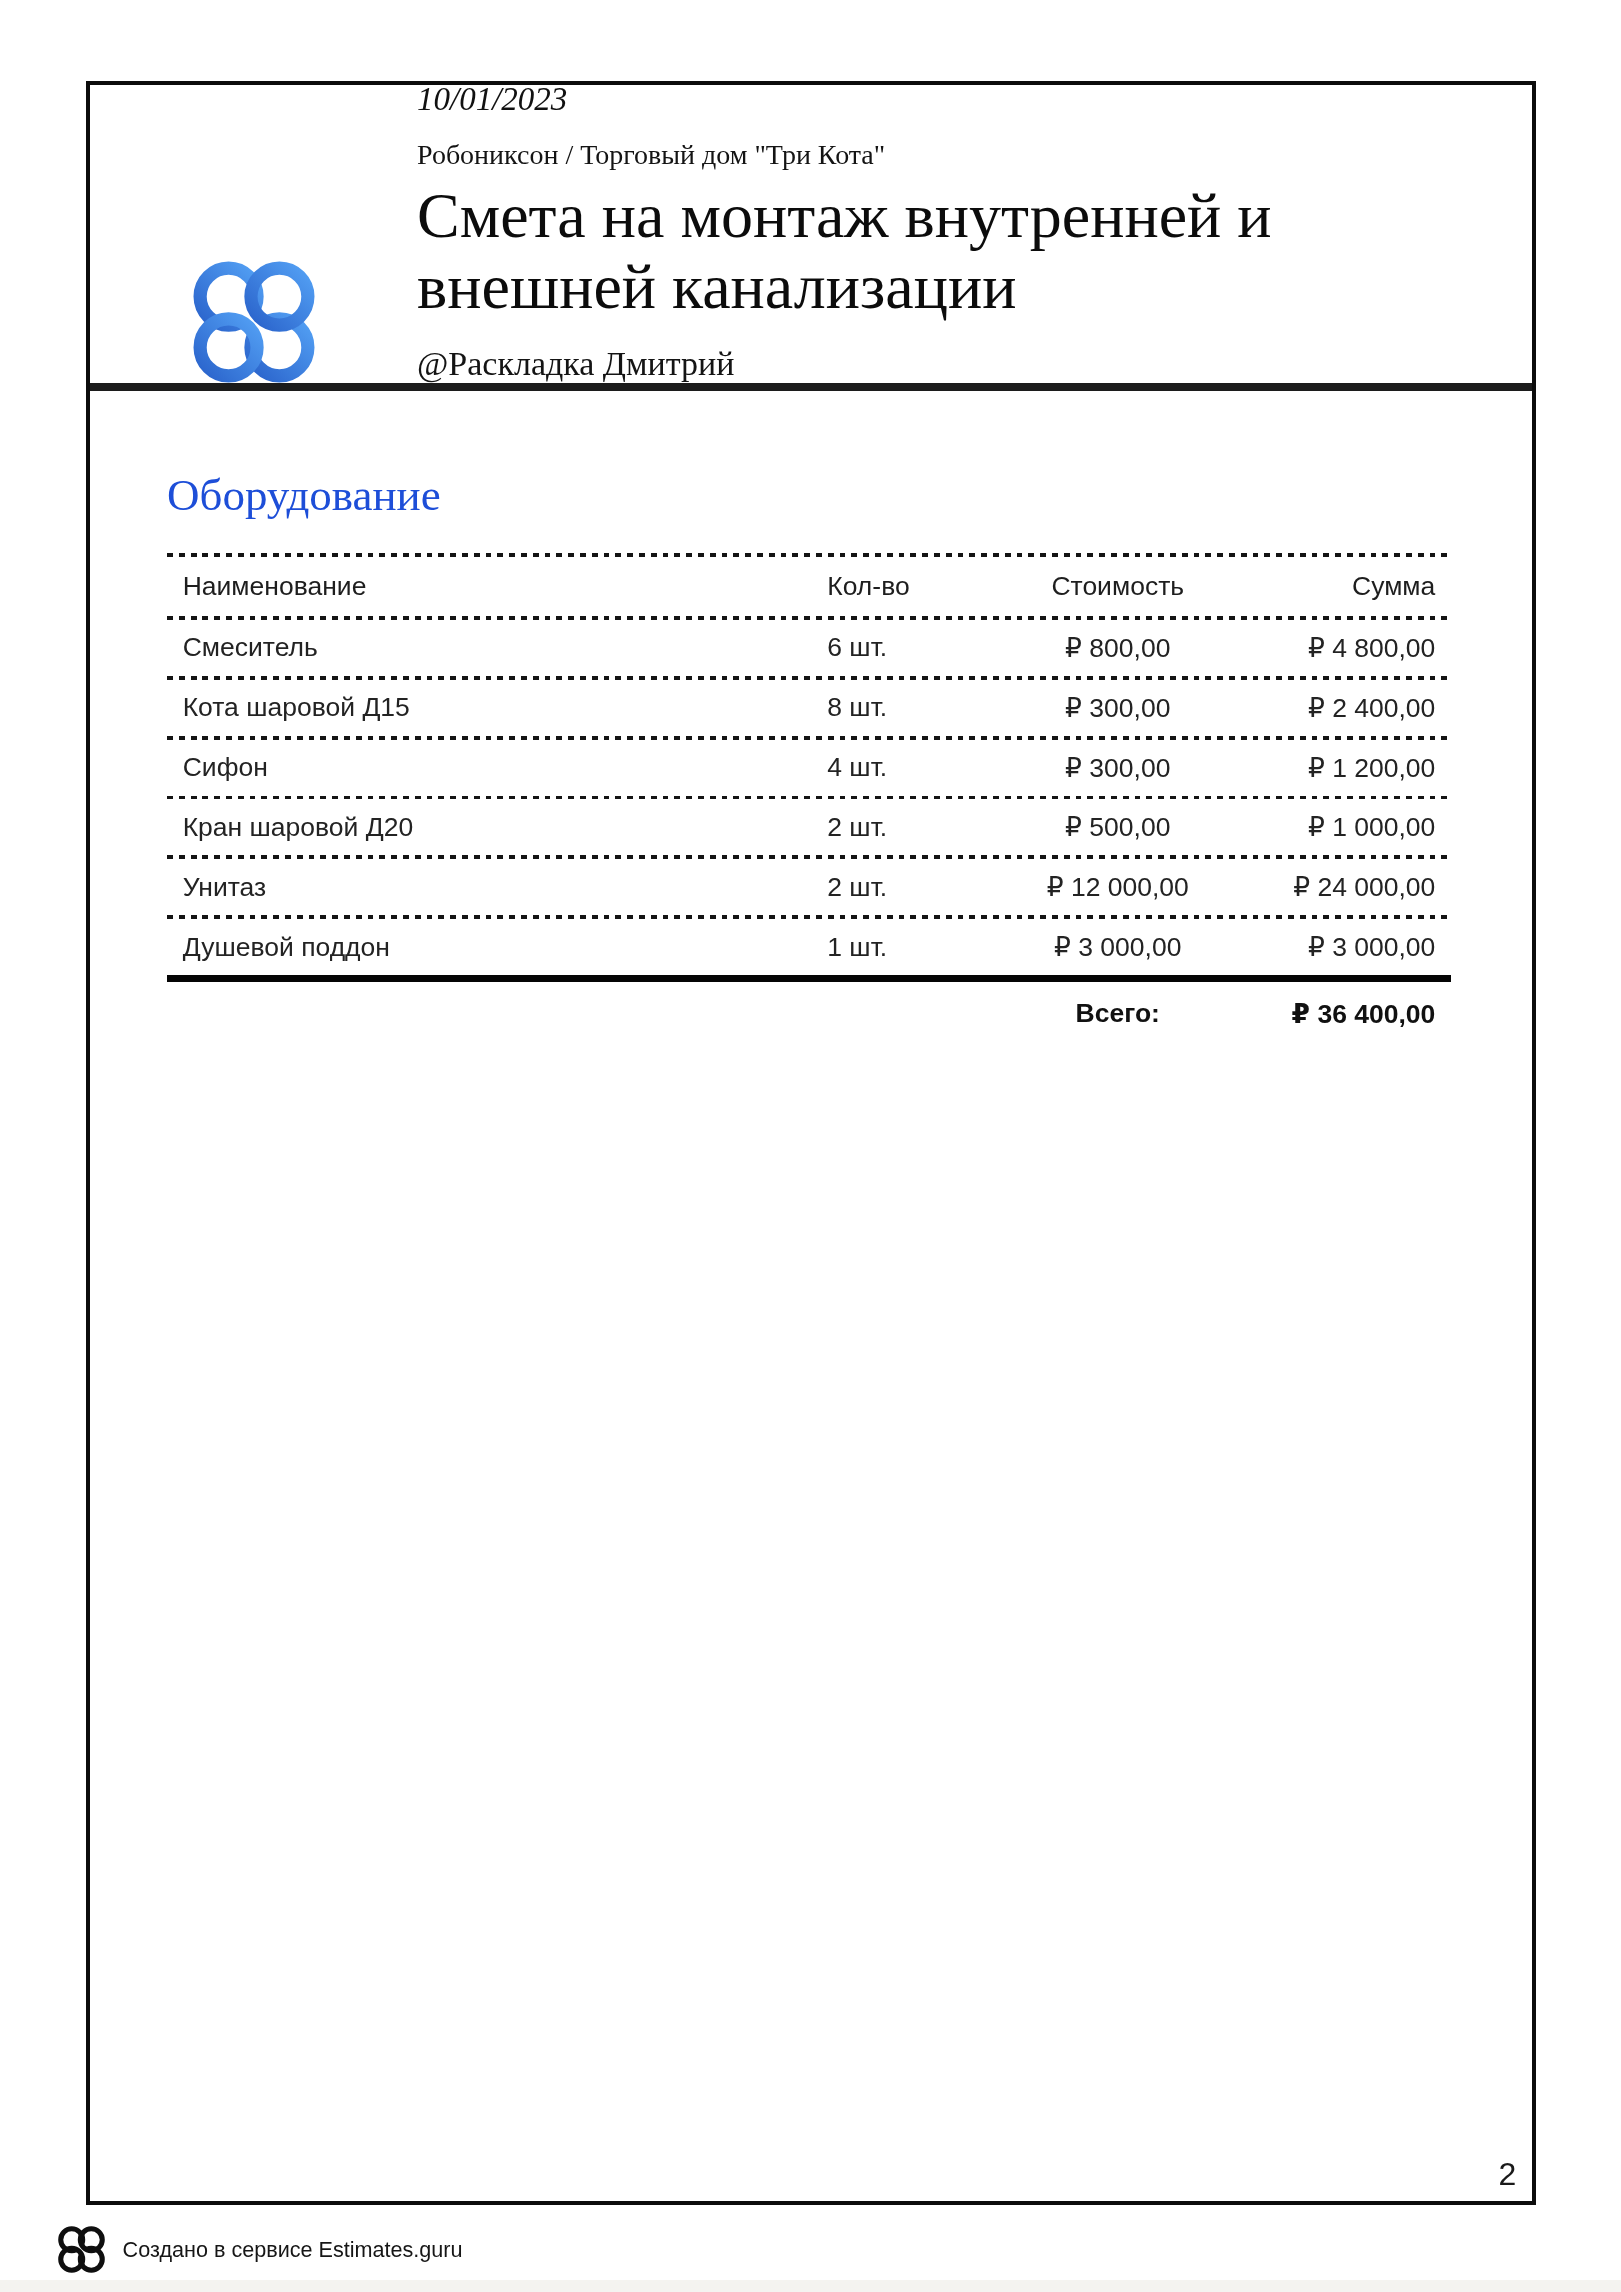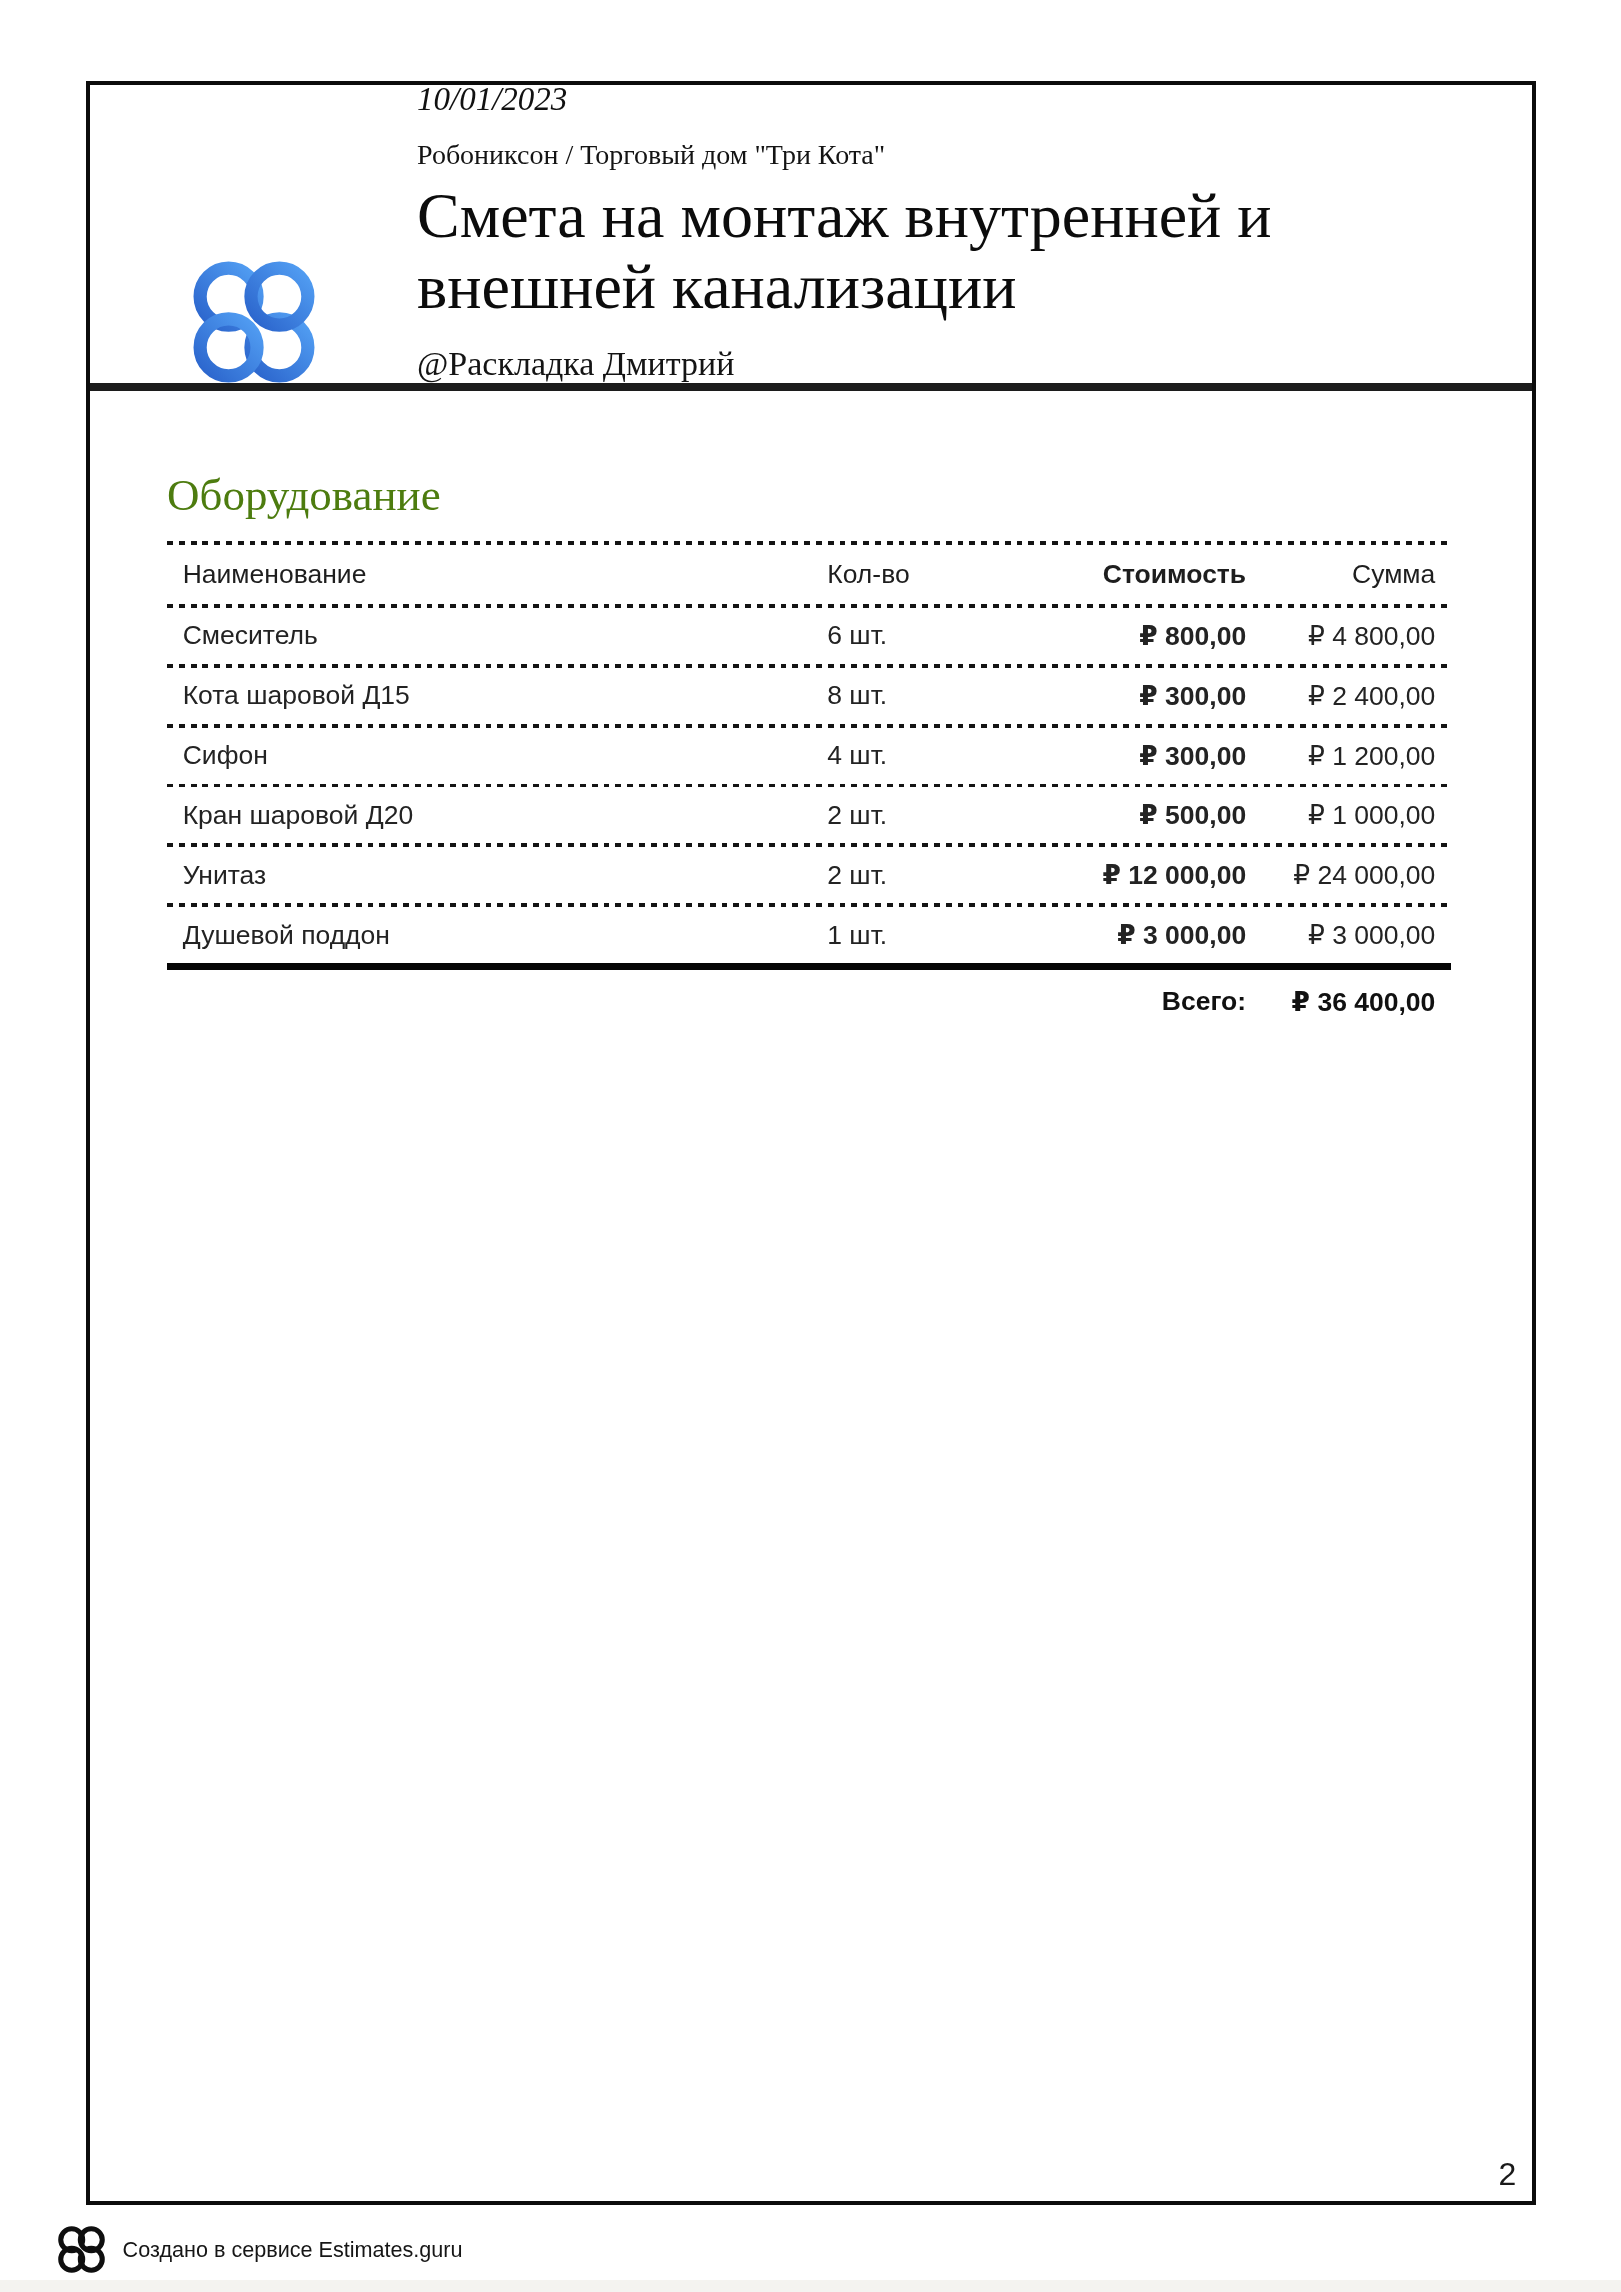--- a/index.html
+++ b/index.html
@@ -16,29 +16,29 @@
   .logo-wrap svg { width:100%; height:100%; display:block; }
   .head-text { margin-left:102px; padding-top:41px; font-family:"Liberation Serif","DejaVu Serif",serif; }
   .doc-date { font-style:italic; font-size:33px; line-height:1.15; color:#111; }
   .doc-breadcrumb { margin-top:18.6px; font-size:28px; line-height:1.2; color:#141414; }
   .doc-title { margin-top:9.8px; font-size:64px; line-height:1.1; font-weight:400; max-width:892px; color:#0c0c0c; }
   .doc-author { margin-top:23px; font-size:34px; color:#141414; }
 
   
   .doc-main { padding:78px 0 0 77px; }
   .section-heading { font-family:"Liberation Serif","DejaVu Serif",serif; font-weight:400;
-                     font-size:45px; color:#4d7c0f; margin-bottom:20px; }
+                     font-size:45px; color:#1d4ed8; margin-bottom:32px; }
 
   .est-table { width:1284px; }
   .sep { height:3.9px; background:repeating-linear-gradient(to right,#141414 0 5.9px,transparent 5.9px 11.8px); }
   .t-row { display:flex; align-items:center; height:56px; font-size:26.5px; color:#232323;gap:8px; }
   .t-row.head { height:59px; color:#1e1e1e; }
   .c1 { width:50.8%; padding-left:15.7px; text-align:left; }
   .c2 { width:12%;   text-align:left; }
-  .c3 { width:20%;   text-align:right;font-weight:bold; }
+  .c3 { width:20%;   text-align:center; }
   .c4 { flex:1; padding-right:15.7px; text-align:right; }
   .thick { height:6.9px; background:#050505; }
   .t-row.total { height:63px; font-weight:700; color:#111; }
 
   .page-num { position:absolute; right:15.7px; bottom:7.8px; font-size:32px; color:#1a1a1a; }
 
   
   .site-footer { position:absolute; left:58px; top:2226px; display:flex; align-items:center; gap:17.6px; }
   .site-footer svg { width:47px; height:47px; display:block; }
   .credit { font-size:21.6px; color:#161616; }

